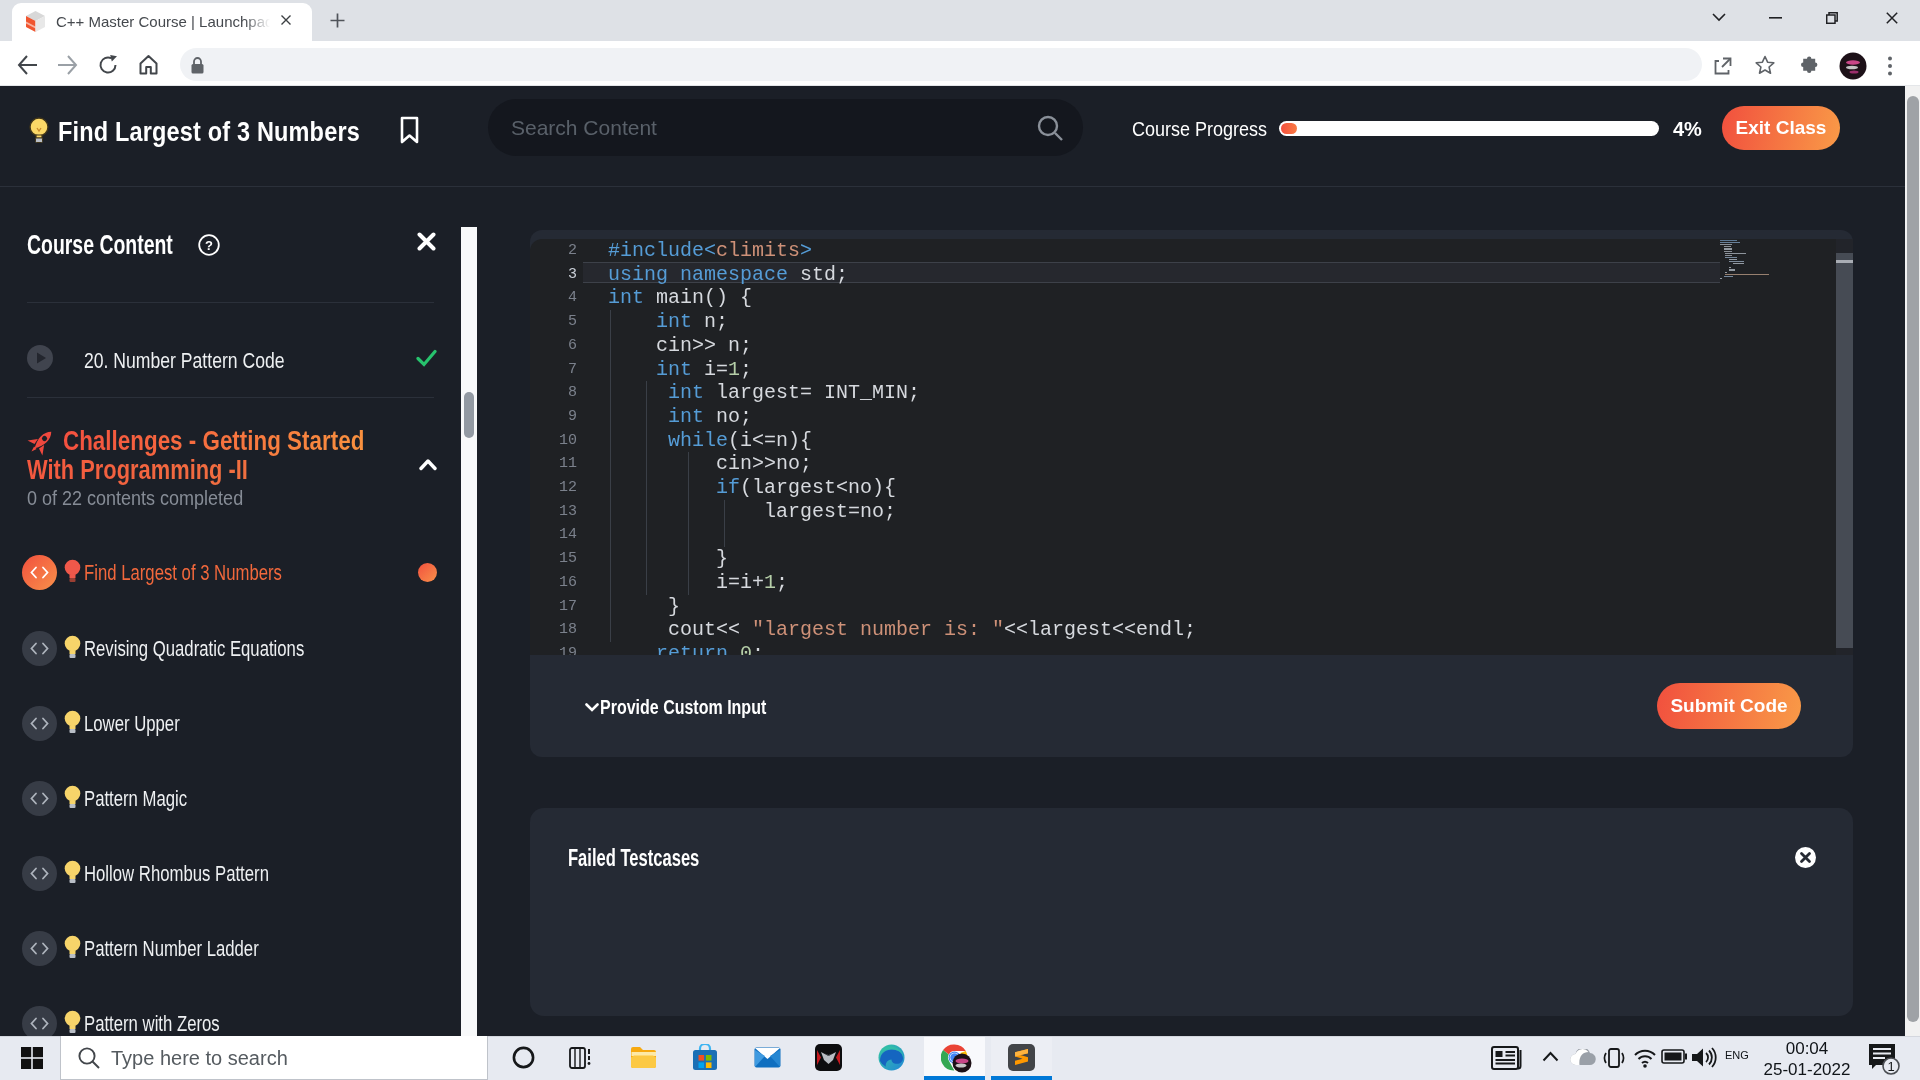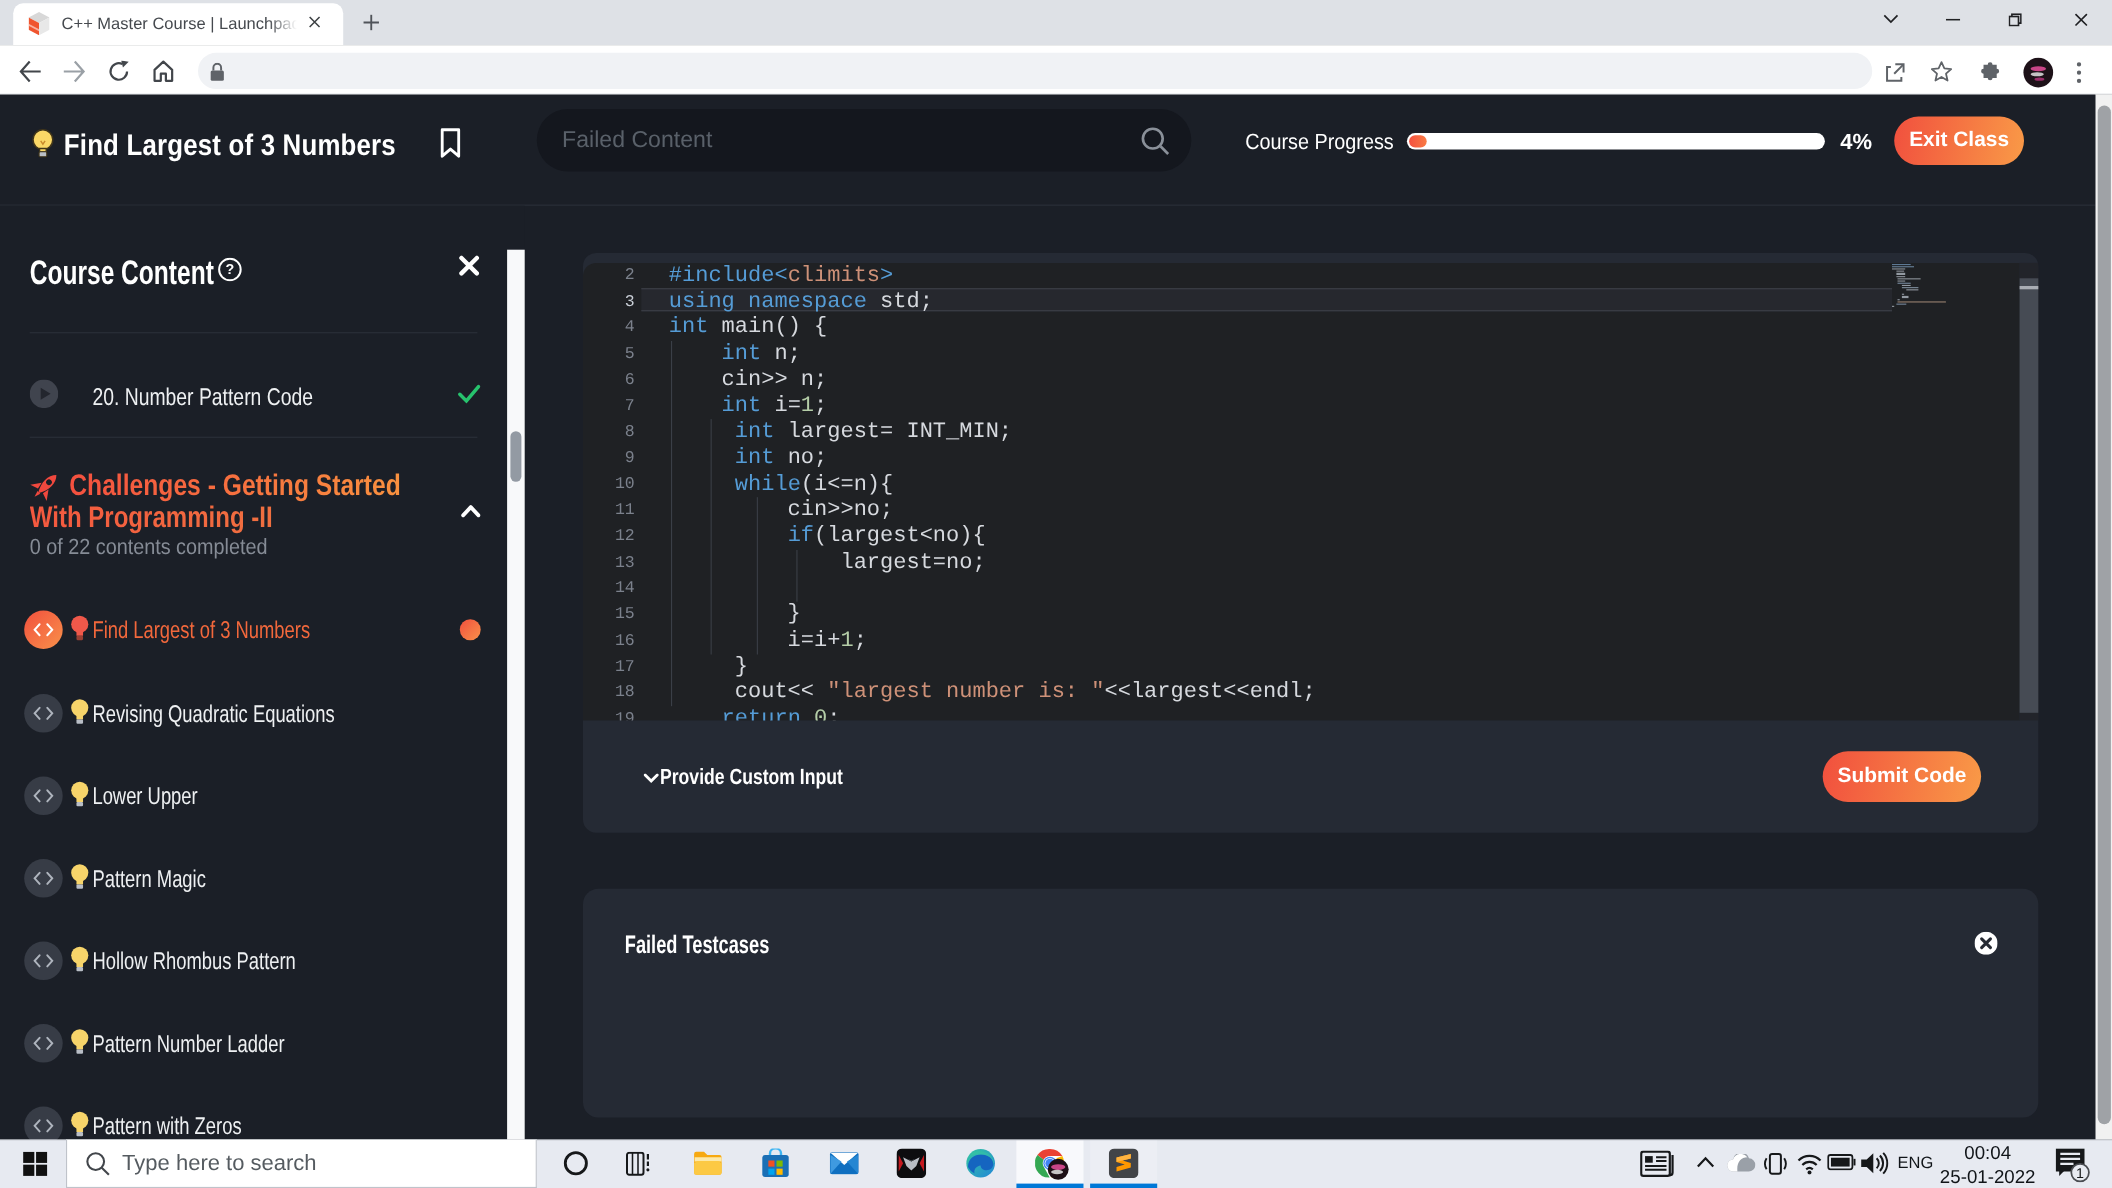--- a/index.html
+++ b/index.html
@@ -21,21 +21,21 @@
 #searchpill { left:488px; top:99px; width:595px; height:57px; border-radius:29px; background:#14171e; }
 #searchph { left:511px; top:116px; font-size:21px; color:#596069; }
 #cprog { left:1132px; top:118px; font-size:20px; color:#fff; }
 #pbar { left:1279px; top:121px; width:380px; height:15px; border-radius:8px; background:#fff; }
 #pfill { left:1281px; top:123px; width:16px; height:11px; border-radius:6px; background:linear-gradient(90deg,#f4503f,#f97b44); }
 #pct { left:1673px; top:118px; font-size:20px; font-weight:bold; color:#fff; }
 #exitbtn { left:1722px; top:106px; width:118px; height:44px; border-radius:22px; background:linear-gradient(100deg,#f1503e 0%,#f99a47 100%); color:#fff; font-size:19px; font-weight:bold; text-align:center; line-height:44px; }
 
 #sidebar { left:0; top:187px; width:477px; height:849px; background:#1b1f27; }
 .sdiv { left:27px; width:407px; height:1px; background:#2b303a; }
-#cctitle { left:27px; top:230px; font-size:31px; font-weight:bold; color:#fff; }
+#cctitle { left:27px; top:230px; font-size:27px; font-weight:bold; color:#fff; }
 #sbscroll { left:461px; top:227px; width:16px; height:809px; background:#f8f9fa; }
 #sbthumb { left:3px; top:165px; width:10px; height:46px; border-radius:5px; background:#939aa3; position:absolute; }
 .itemtext { font-size:22px; color:#eef0f2; position:absolute; }
 .bulb { position:absolute; }
 
 #card1 { left:530px; top:230px; width:1323px; height:527px; background:#252a34; border-radius:12px; }
 #card2 { left:530px; top:808px; width:1323px; height:208px; background:#252a34; border-radius:14px; }
 
 #editor { left:0px; top:9px; width:1306px; height:416px; background:#1f2124; overflow:hidden; border-radius:12px 0 0 0; }
 #gutter { position:absolute; left:0; top:0; width:47px; text-align:right; white-space:pre; font-family:"Liberation Mono",monospace; font-size:15px; line-height:23.7px; color:#7b818c; }
@@ -165,21 +165,21 @@
     <path d="M7 18 h6 v3 h-6 z" fill="#fbd867" stroke="#40351a" stroke-width="1.2"></path>
     <rect x="6.5" y="21" width="7" height="4.5" rx="1" fill="#b9bec6" stroke="#40351a" stroke-width="1"></rect>
     <path d="M8 11 l2 3 l2 -3" stroke="#c98a2c" stroke-width="1.3" fill="none"></path>
   </svg>
   <div class="abs" style="transform:scaleX(0.87);transform-origin:0 0;white-space:nowrap" id="headtitle">Find Largest of 3 Numbers</div>
 
   <svg class="abs" style="left:400px;top:116px" width="19" height="28" viewBox="0 0 19 28">
       <path d="M2 2 H17 V26 L9.5 19.5 L2 26 Z" stroke="#fff" stroke-width="2.6" fill="none" stroke-linejoin="round"></path>
     </svg>
   <div class="abs" id="searchpill"></div>
-  <div class="abs" id="searchph">Failed Content</div>
+  <div class="abs" id="searchph">Search Content</div>
 
   <svg class="abs" style="left:1036px;top:114px" width="28" height="28" viewBox="0 0 28 28">
       <circle cx="12" cy="12" r="9" stroke="#8a9099" stroke-width="2.4" fill="none"></circle>
       <path d="M19 19 L26 26" stroke="#8a9099" stroke-width="2.4"></path>
     </svg>
   <div class="abs sx90" id="cprog">Course Progress</div>
   <div class="abs" id="pbar"></div>
   <div class="abs" id="pfill"></div>
   <div class="abs" id="pct">4%</div>
   <div class="abs" id="exitbtn">Exit Class</div>
@@ -522,21 +522,21 @@
         <rect x="24" y="4.5" width="2" height="6" fill="#16181a"></rect>
       </svg>
 
     <svg class="abs" style="left:1691px;top:1047px" width="26" height="21" viewBox="0 0 26 21">
         <path d="M1 7 H6 L12 1.5 V19.5 L6 14 H1 Z" fill="#16181a"></path>
         <path d="M15 6 a6 6 0 0 1 0 9" stroke="#16181a" stroke-width="1.8" fill="none"></path>
         <path d="M18 3.5 a10 10 0 0 1 0 14" stroke="#16181a" stroke-width="1.8" fill="none"></path>
         <path d="M21 1 a14 14 0 0 1 0 19" stroke="#16181a" stroke-width="1.8" fill="none"></path>
       </svg>
 
-    <div class="abs" style="left:1725px;top:1049px;font-size:15px;color:#101418">ENG</div>
+    <div class="abs" style="left:1725px;top:1049px;font-size:11px;color:#101418">ENG</div>
 
     <svg class="abs" style="left:1867px;top:1044px" width="34" height="31" viewBox="0 0 34 31">
         <rect x="2" y="0" width="26" height="21" fill="#16181a"></rect>
         <path d="M5 25 V17 h8 Z" fill="#16181a"></path>
         <path d="M6 5 H24 M6 9.5 H24 M6 14 H18" stroke="#e7eaf1" stroke-width="2"></path>
         <circle cx="24" cy="22" r="8" fill="#e7eaf1" stroke="#4a4d52" stroke-width="1.6"></circle>
         <text x="24" y="27" font-size="13" fill="#16181a" text-anchor="middle" font-family="Liberation Sans">1</text>
       </svg>
   </div>
   <div class="abs" id="clock">00:04<br>25-01-2022</div>

